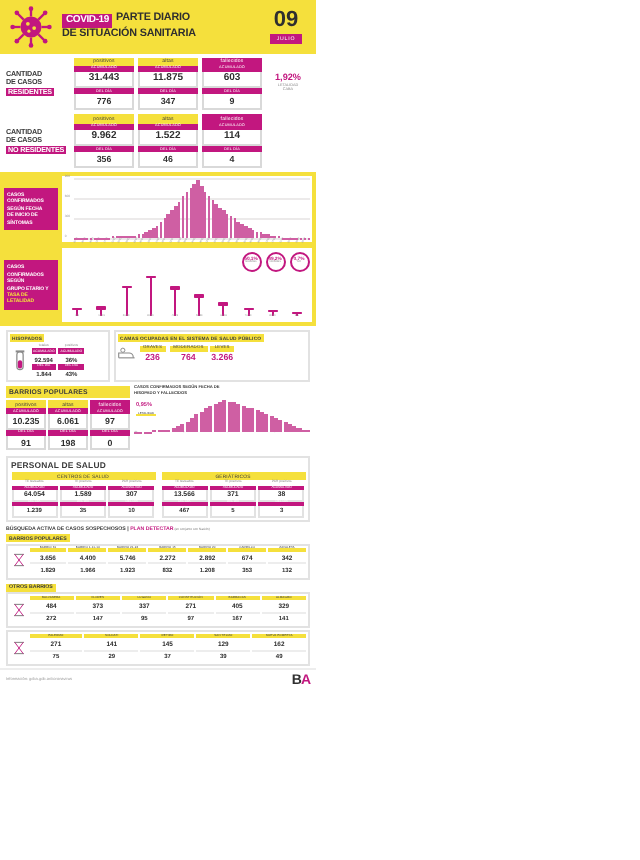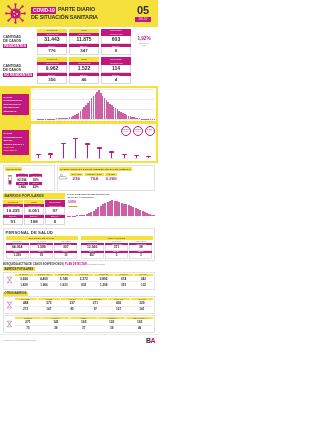--- a/index.html
+++ b/index.html
@@ -181,21 +181,21 @@
     <div class="header-titles">
       <div class="t-row">
         <span class="covid-chip">COVID-19</span>
         <span class="t-main">PARTE DIARIO</span>
       </div>
       <div class="t-row">
         <span class="t-main">DE SITUACIÓN SANITARIA</span>
       </div>
     </div>
     <div class="date-box">
-      <span class="date-num">05</span>
+      <span class="date-num">09</span>
       <span class="date-month">JULIO</span>
     </div>
   </div>
 
   
   <div class="cases-band">
     <div class="cases-row">
       <div class="cases-label">
         <div>CANTIDAD</div>
         <div>DE CASOS</div>

